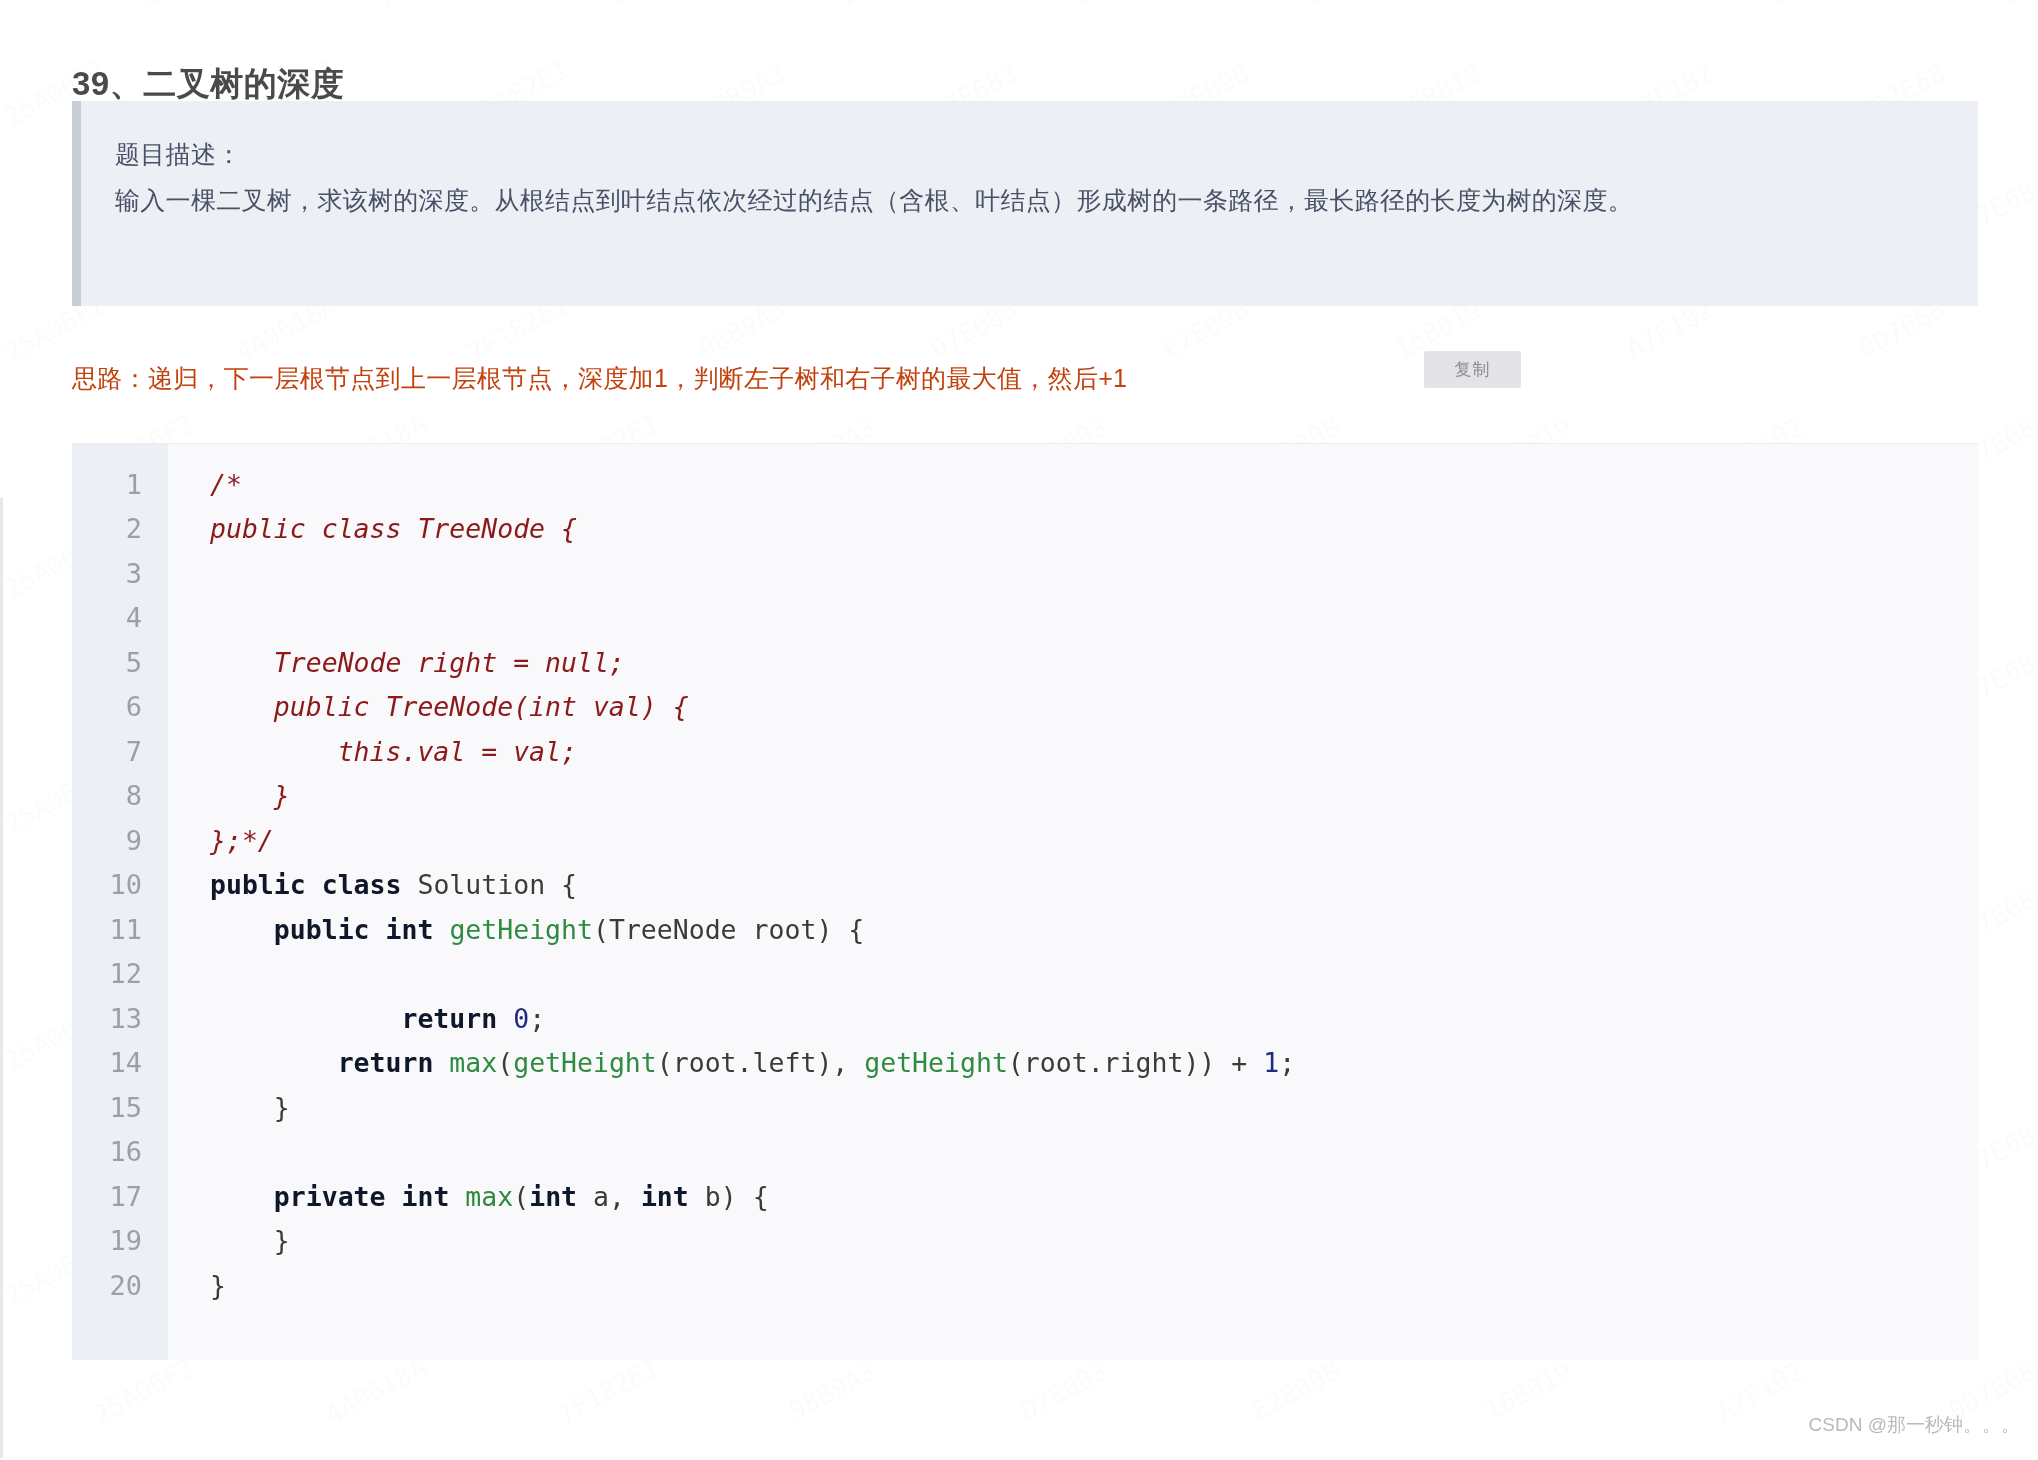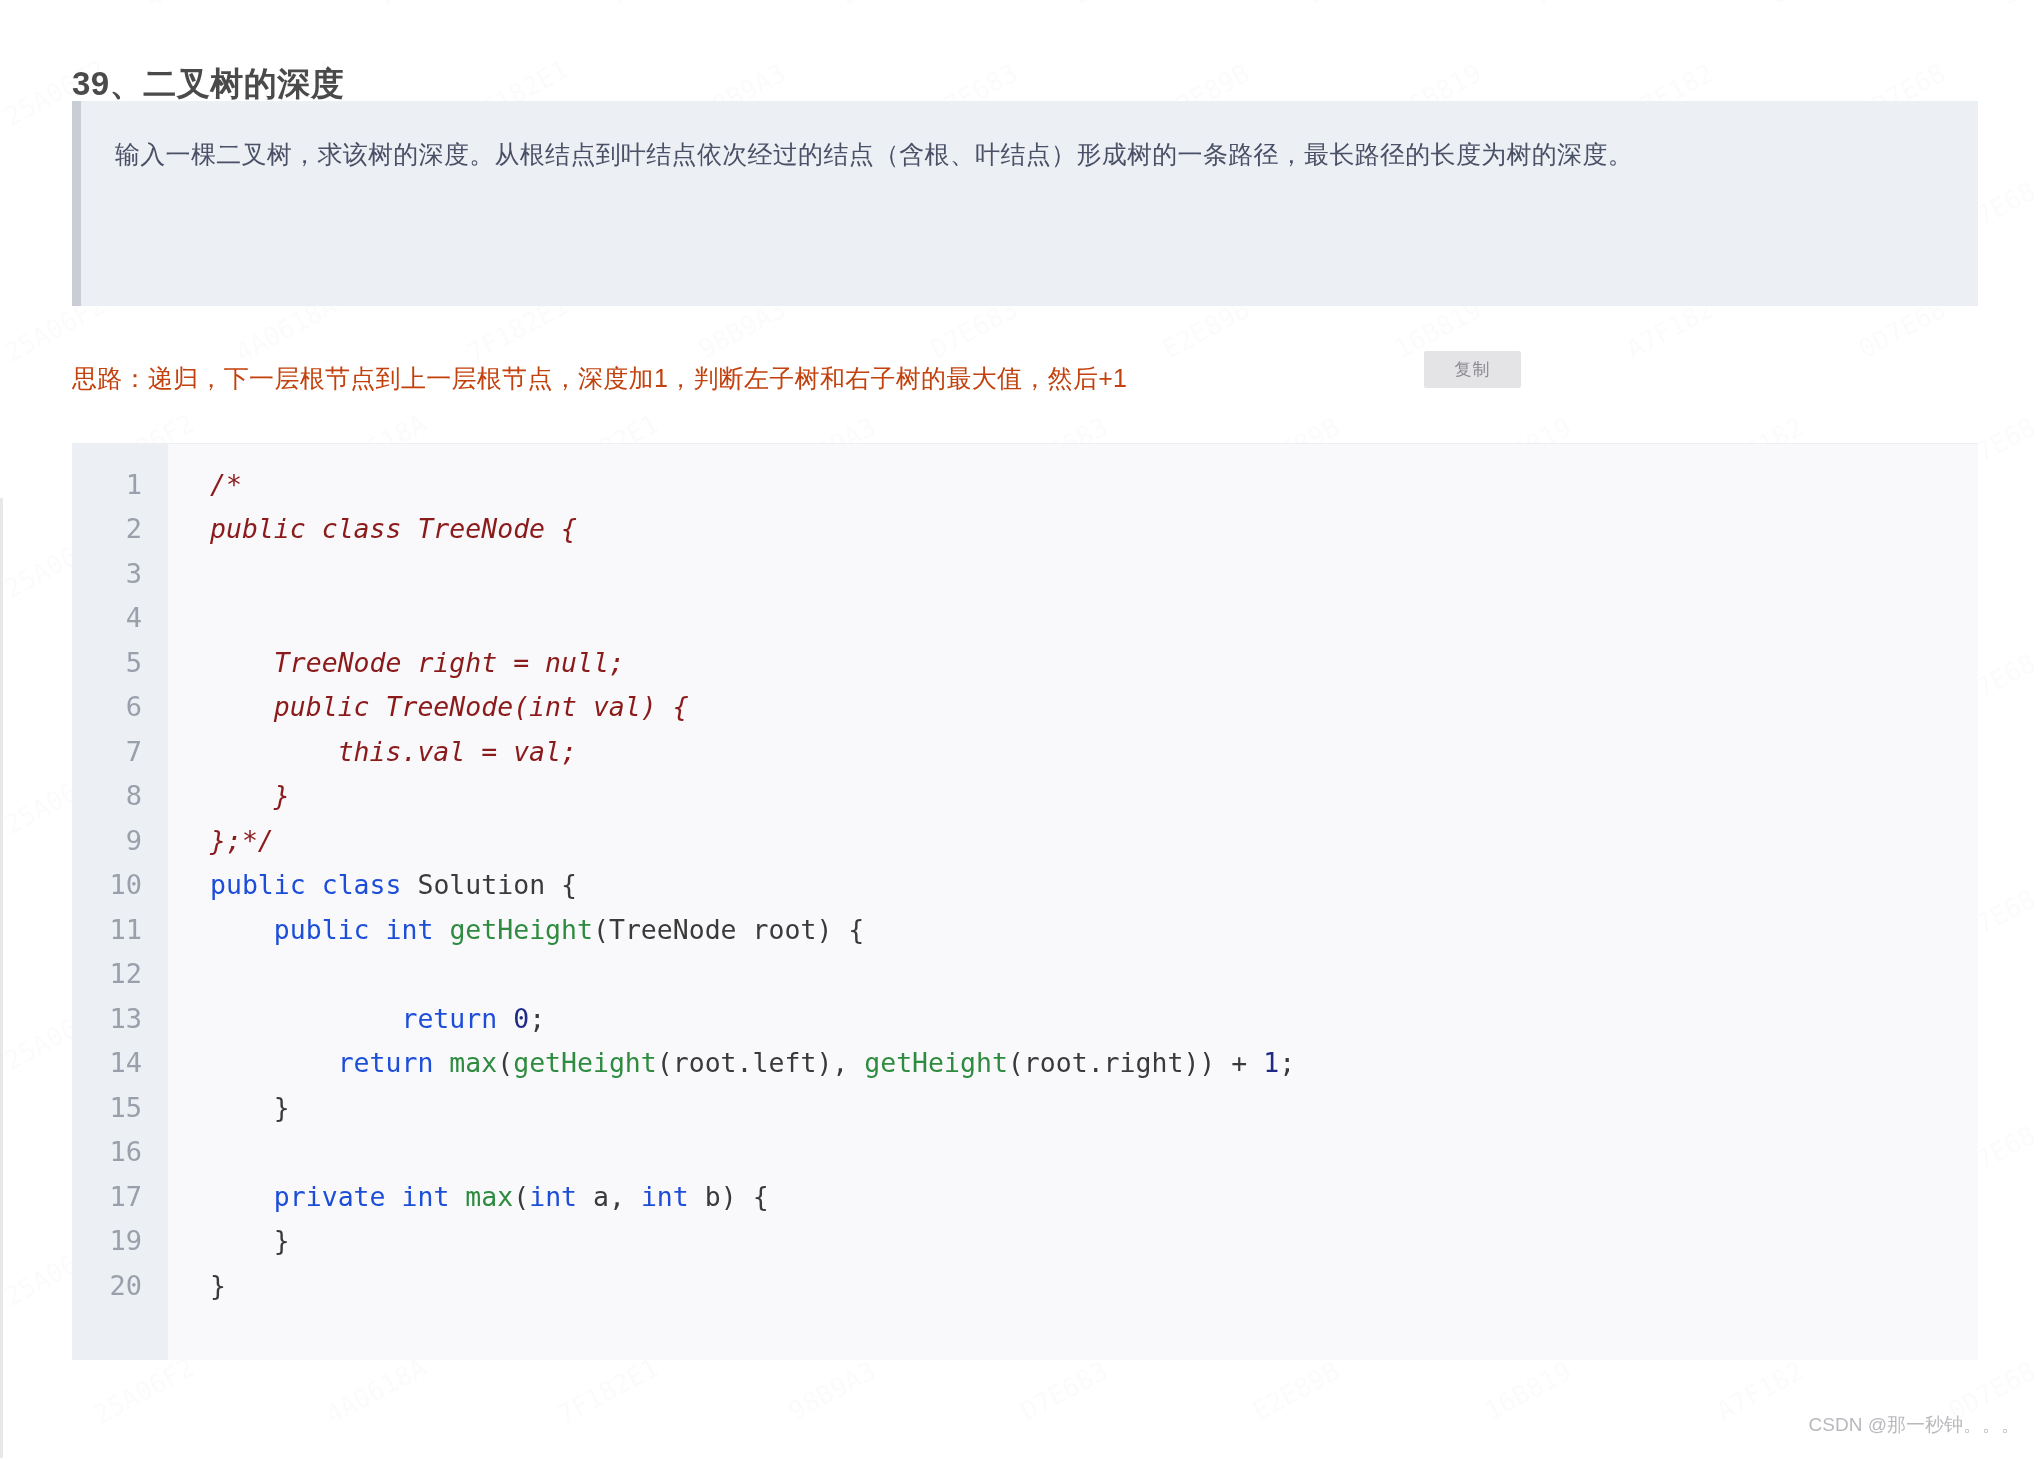--- a/index.html
+++ b/index.html
@@ -121,21 +121,21 @@
   .code-text {
     flex: 1 1 auto;
     padding-left: 42px;
     font-family: "DejaVu Sans Mono", "Liberation Mono", monospace;
     font-size: 26.5px;
     color: #2f2f2f;
     white-space: pre;
     letter-spacing: 0px;
   }
   .cmt { color: #8b1a1a; font-style: italic; }
-  .kw  { color: #1d4ed8; font-weight: 400; }
+  .kw  { color: #0f172a; font-weight: 700; }
   .fn  { color: #2e8b3f; }
   .num { color: #1f2a86; }
   .pl  { color: #3a3a3a; }
 
   
   .copy-btn {
     position: absolute;
     left: 1424px;
     top: 351px;
     width: 97px;
@@ -302,20 +302,21 @@
       <span style="left: 1481.49px; top: 1376px;">16B819</span>
       <span style="left: 1713.49px; top: 1376px;">A7F182</span>
       <span style="left: 1945.49px; top: 1376px;">0D7E68</span>
     </div>
 
   <div class="page-edge-sliver"></div>
 
   <h1 class="page-title">39、二叉树的深度</h1>
 
   <div class="quote-block">
+    <div class="quote-line">题目描述：</div>
     <div class="quote-body">输入一棵二叉树，求该树的深度。从根结点到叶结点依次经过的结点（含根、叶结点）形成树的一条路径，最长路径的长度为树的深度。</div>
   </div>
 
   <div class="idea-line">思路：递归，下一层根节点到上一层根节点，深度加1，判断左子树和右子树的最大值，然后+1</div>
 
   <div class="copy-btn">复制</div>
 
   <div class="code-block">
     <div class="gutter-bg"></div>
     <div class="code-rows" id="code-rows">

